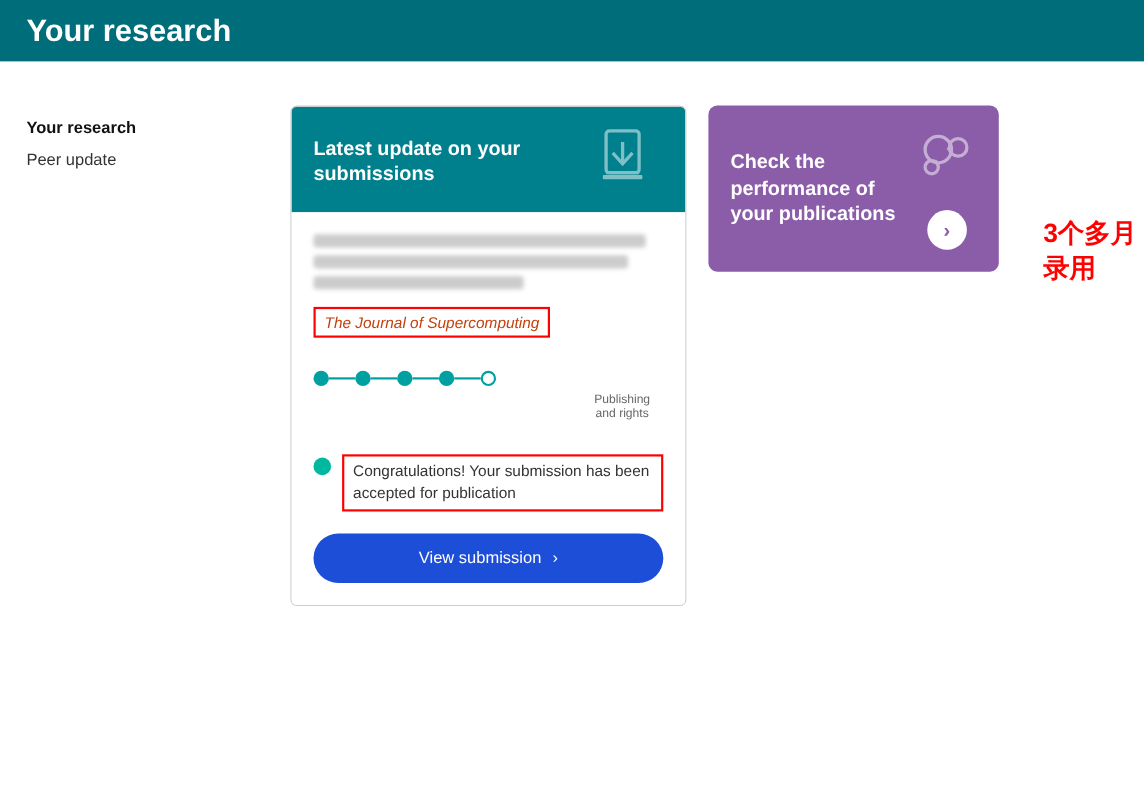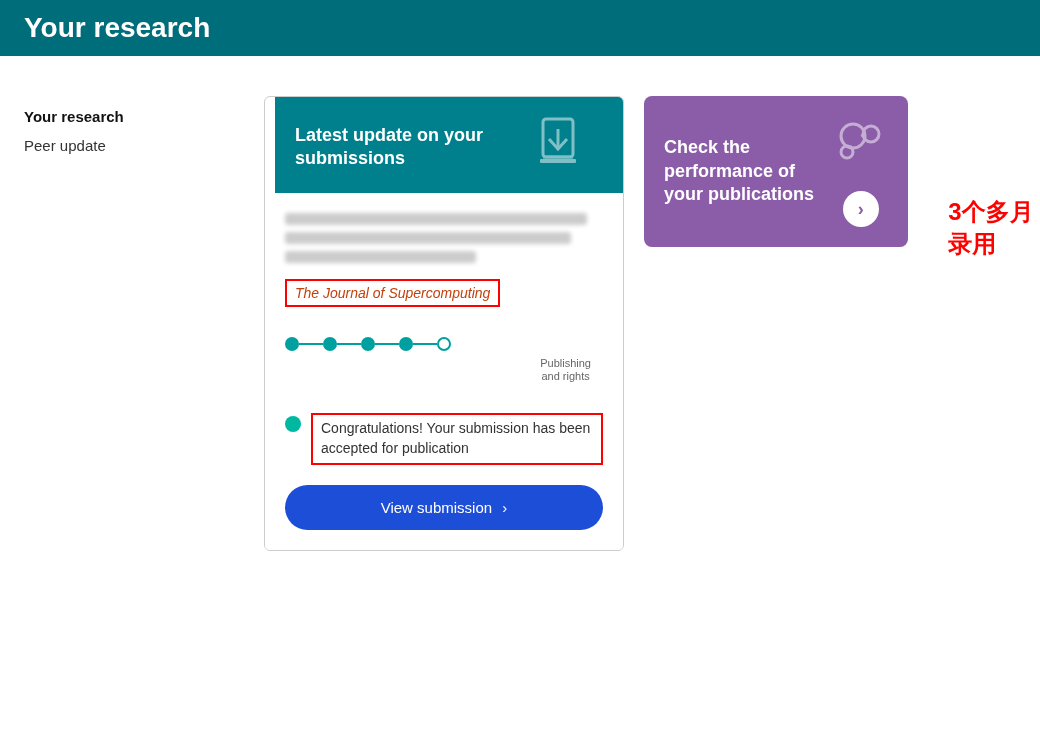--- a/index.html
+++ b/index.html
@@ -65,24 +65,23 @@
       border: 1.5px solid #ccc;
       border-radius: 6px;
       overflow: hidden;
       flex-shrink: 0;
     }
 
     .card-header {
       background: #007f8c;
       padding: 20px 20px 16px 20px;
       display: flex;
-      justify-content: flex-start;
+      justify-content: space-between;
       align-items: center;
       min-height: 90px;
-      margin-left: 10px;
     }
     .card-header-text {
       color: white;
       font-size: 18px;
       font-weight: bold;
       line-height: 1.3;
       max-width: 240px;
     }
     .card-header-icon {
       width: 60px;

